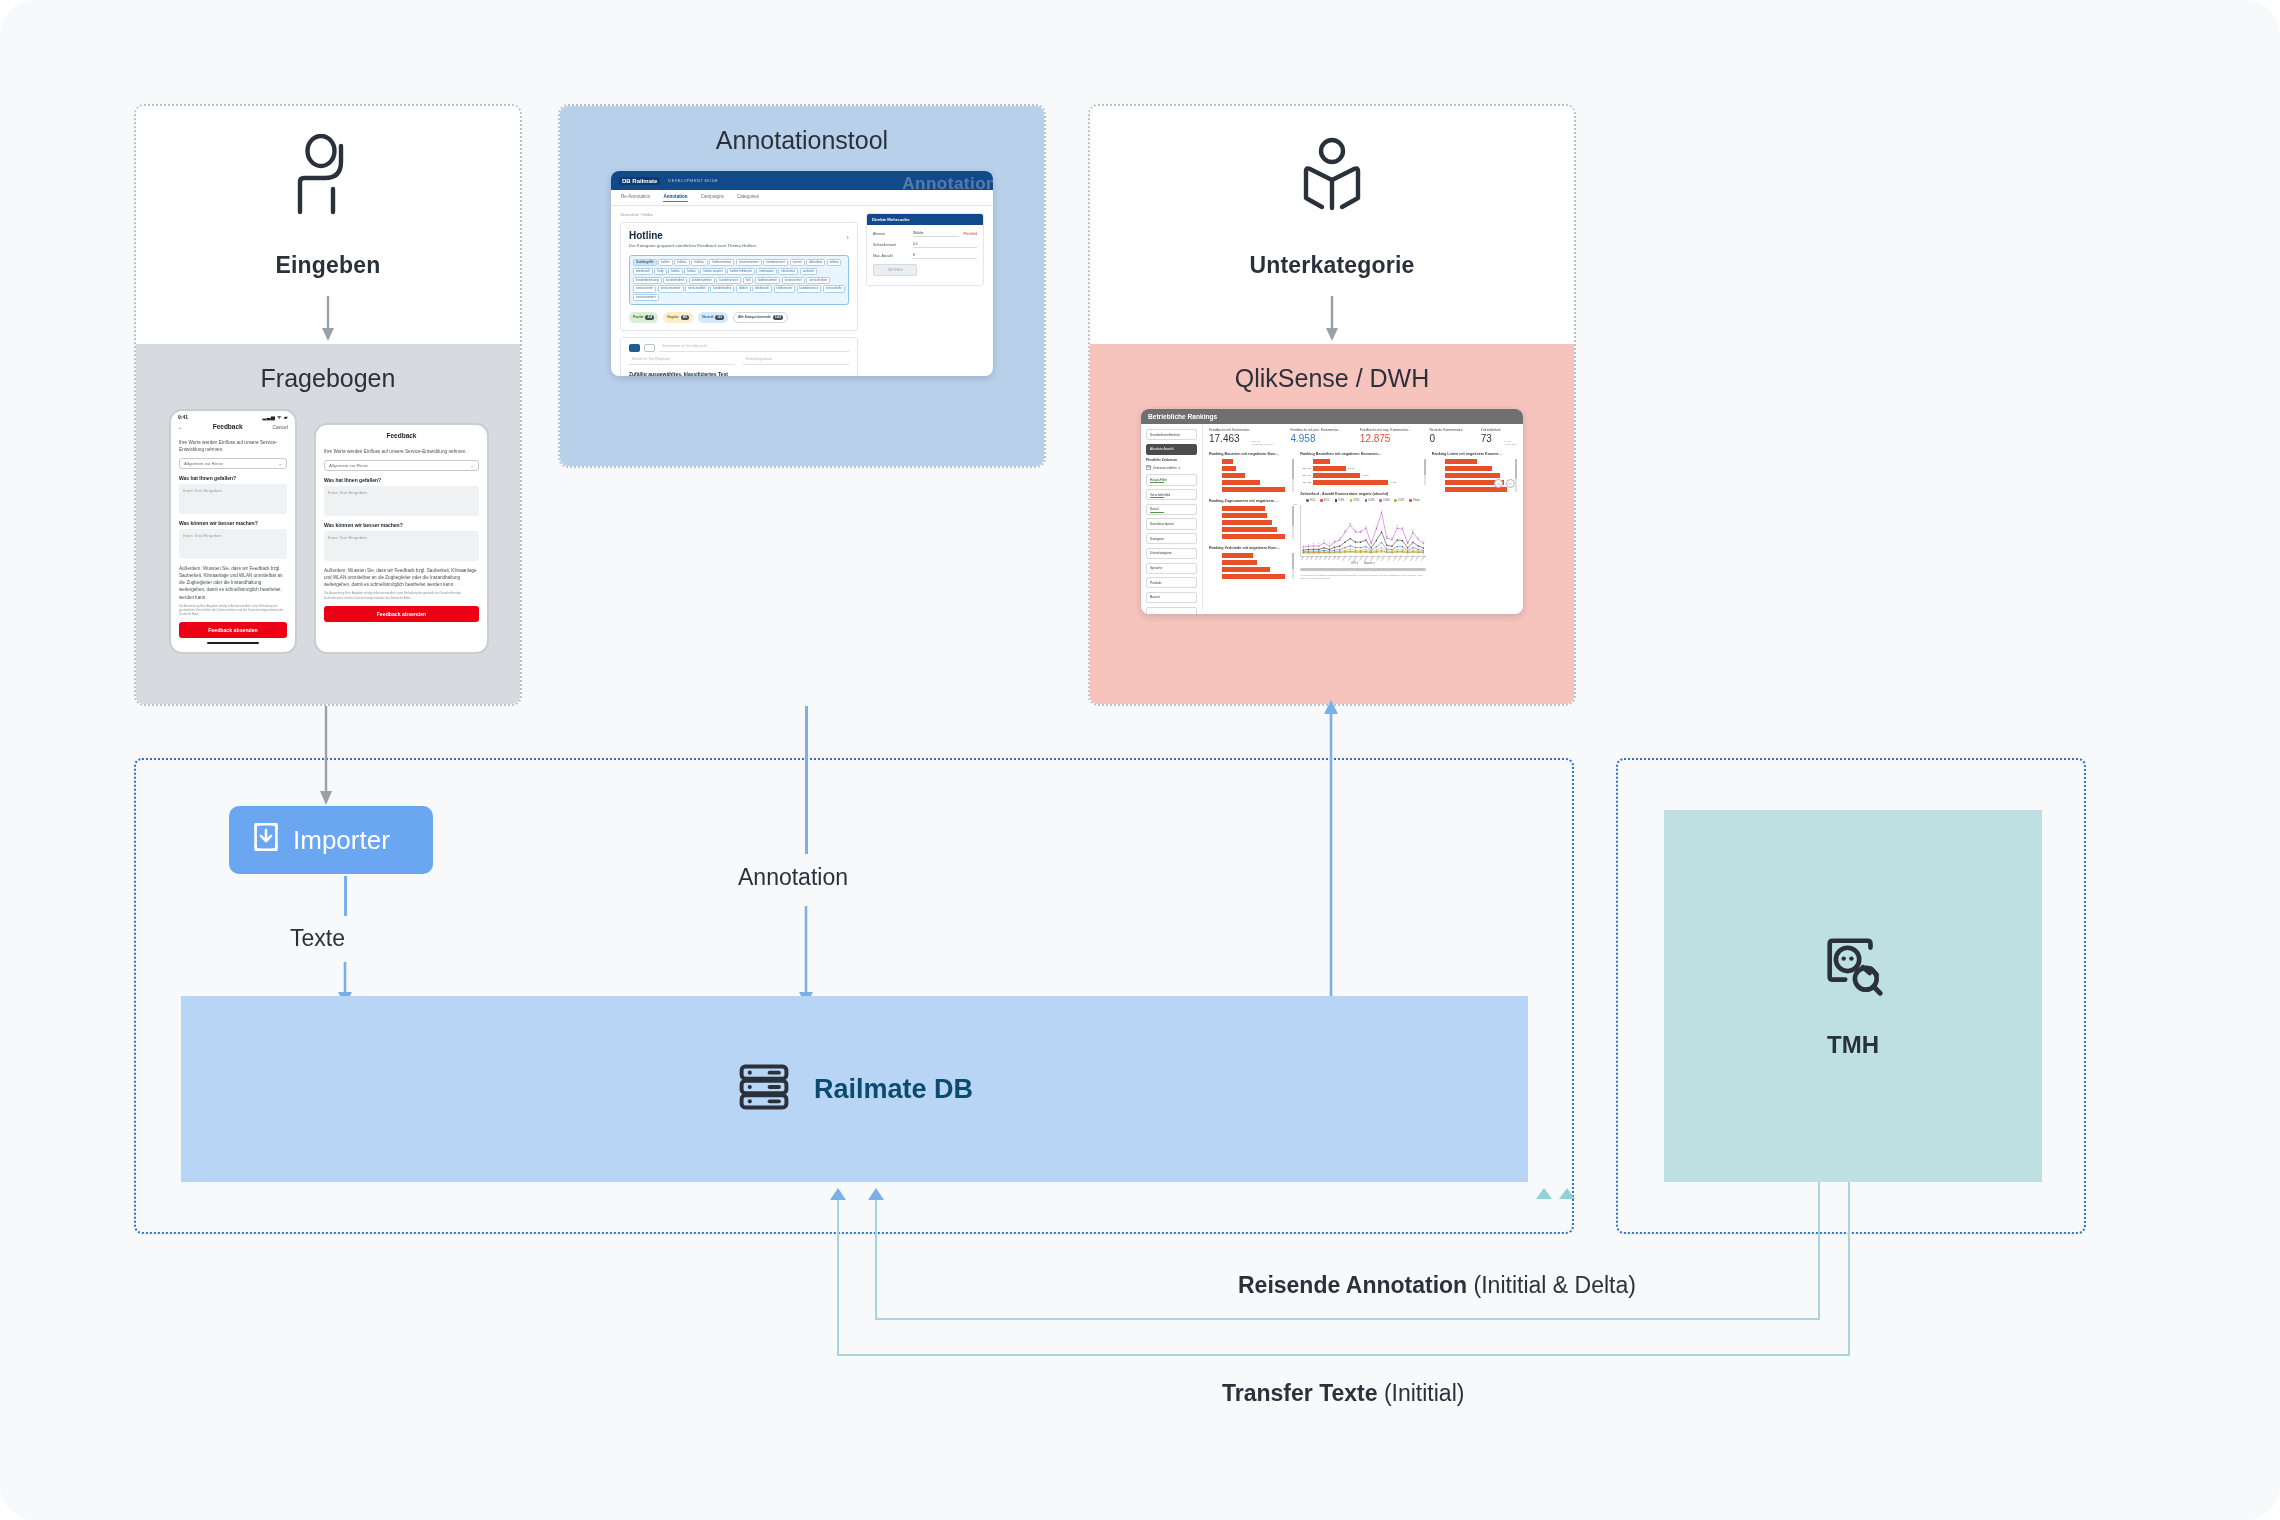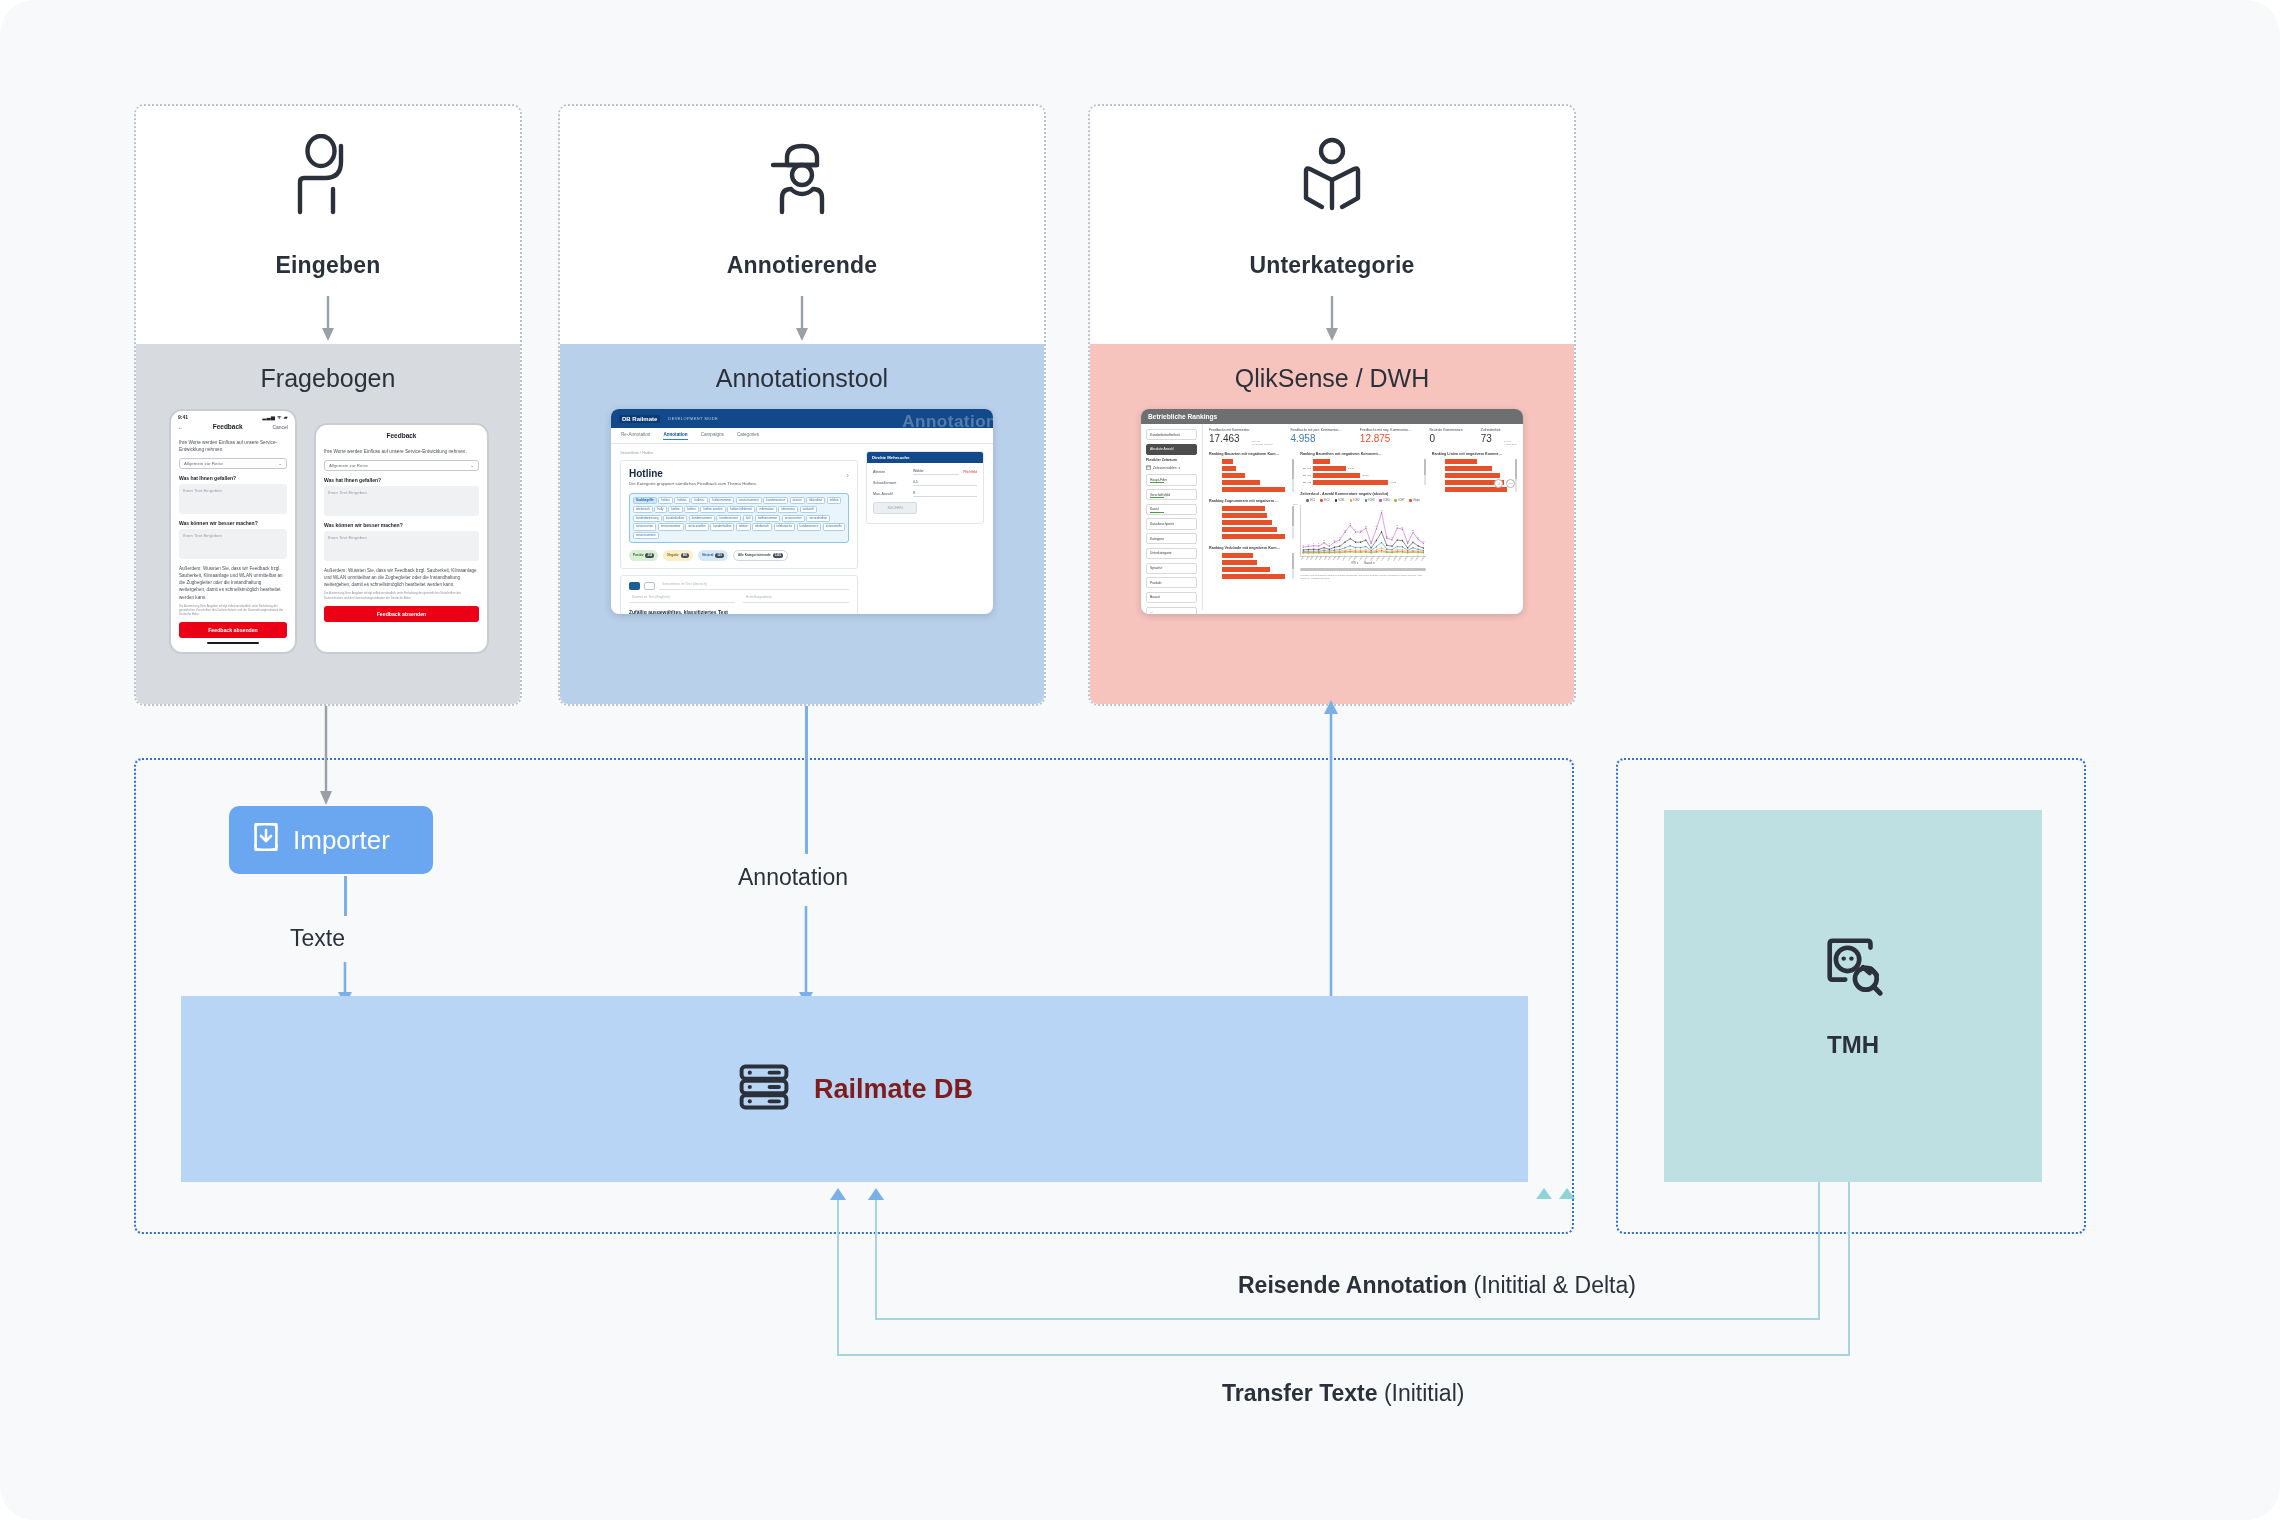--- a/index.html
+++ b/index.html
@@ -256,21 +256,21 @@
     color: #ffffff;
     font-size: 26px;
   }
 
   
   .db-bar {
     position: absolute;
     background: #b9d5f5;
     display: flex; align-items: center; justify-content: center; gap: 22px;
   }
-  .db-title { font-size: 27px; font-weight: bold; color: #7f1d1d; }
+  .db-title { font-size: 27px; font-weight: bold; color: #0c4a6e; }
 
   
   .tmh {
     position: absolute;
     background: #bfe0e2;
     display: flex; flex-direction: column; align-items: center; justify-content: center;
     gap: 28px;
   }
   .tmh-label { font-size: 24px; font-weight: bold; color: #2b313b; }
 
@@ -367,37 +367,20 @@
             <div class="ph-note">Außerdem: Wussten Sie, dass wir Feedback bzgl. Sauberkeit, Klimaanlage und WLAN unmittelbar an die Zugbegleiter oder die Instandhaltung weitergeben, damit es schnellstmöglich bearbeitet werden kann.</div>
             <div class="ph-fine">Die Auswertung Ihrer Angaben erfolgt selbstverständlich unter Einhaltung der gesetzlichen Vorschriften des Datenschutzes und der Datenschutzgrundsätze der Deutsche Bahn.</div>
             <div class="ph-submit">Feedback absenden</div>
           </div>
         </div>
       </div>
     </div>
   </div>
 
   <div class="persona-panel" style="left:558px; width:488px;">
-    <div class="persona-top">
-      <div class="persona-icon">
-        <svg width="74" height="82" viewBox="0 0 74 82" fill="none">
-          <path d="M22 24 Q22 12 37 12 Q52 12 52 24 V31 H22 Z" stroke="#2b313b" stroke-width="4.4" stroke-linejoin="round" fill="none"></path>
-          <line x1="8" y1="31" x2="52" y2="31" stroke="#2b313b" stroke-width="4.4" stroke-linecap="round"></line>
-          <circle cx="37" cy="41" r="10" stroke="#2b313b" stroke-width="4.4" fill="none"></circle>
-          <path d="M17 78 V64 Q17 55 26 55 Q31 60 37 60 Q43 60 48 55 Q57 55 57 64 V78" stroke="#2b313b" stroke-width="4.4" fill="none" stroke-linecap="round"></path>
-        </svg>
-      </div>
-      <div class="persona-label">Annotierende</div>
-      <div class="persona-arrow">
-        <svg width="16" height="46" viewBox="0 0 16 46">
-          <line x1="8" y1="0" x2="8" y2="33" stroke="#9aa0a7" stroke-width="2.4"></line>
-          <polygon points="8,45 2,32 14,32" fill="#9aa0a7"></polygon>
-        </svg>
-      </div>
-    </div>
 
     <div class="tool-band blue">
       <div class="tool-title">Annotationstool</div>
 
       <div class="shot at-shot">
         <div class="at-top">
           <span class="at-logo">DB Railmate</span>
           <span class="at-env">DEVELOPMENT MODE</span>
           <span class="at-watermark">Annotation</span>
         </div>

